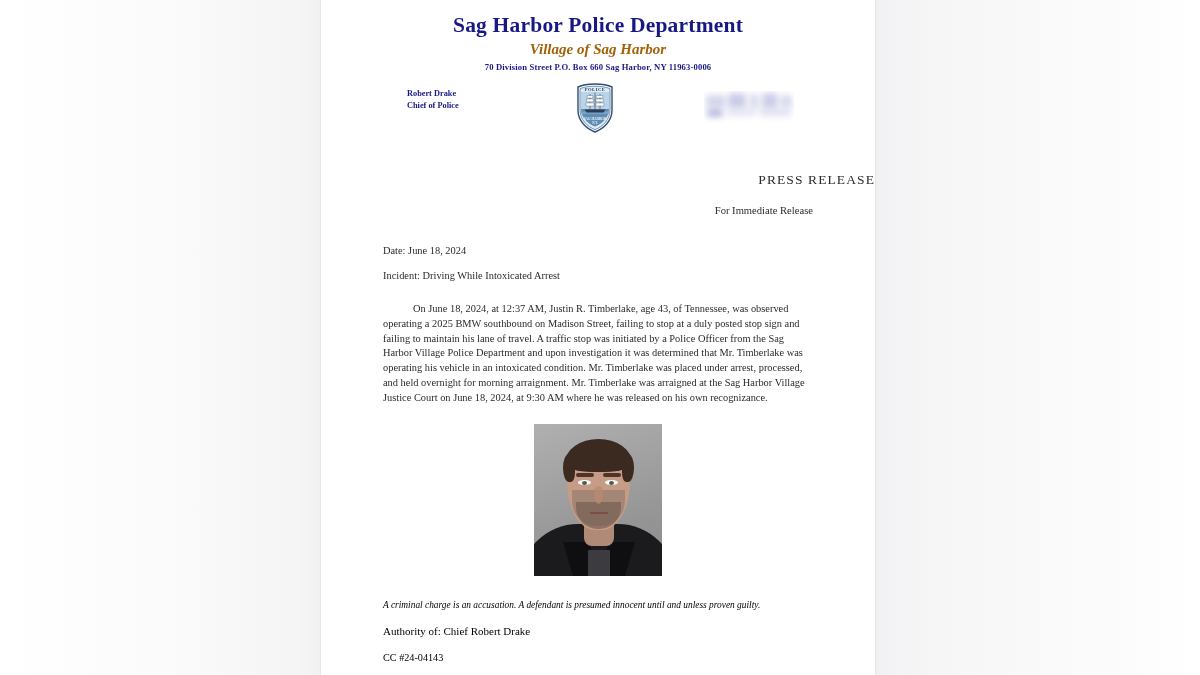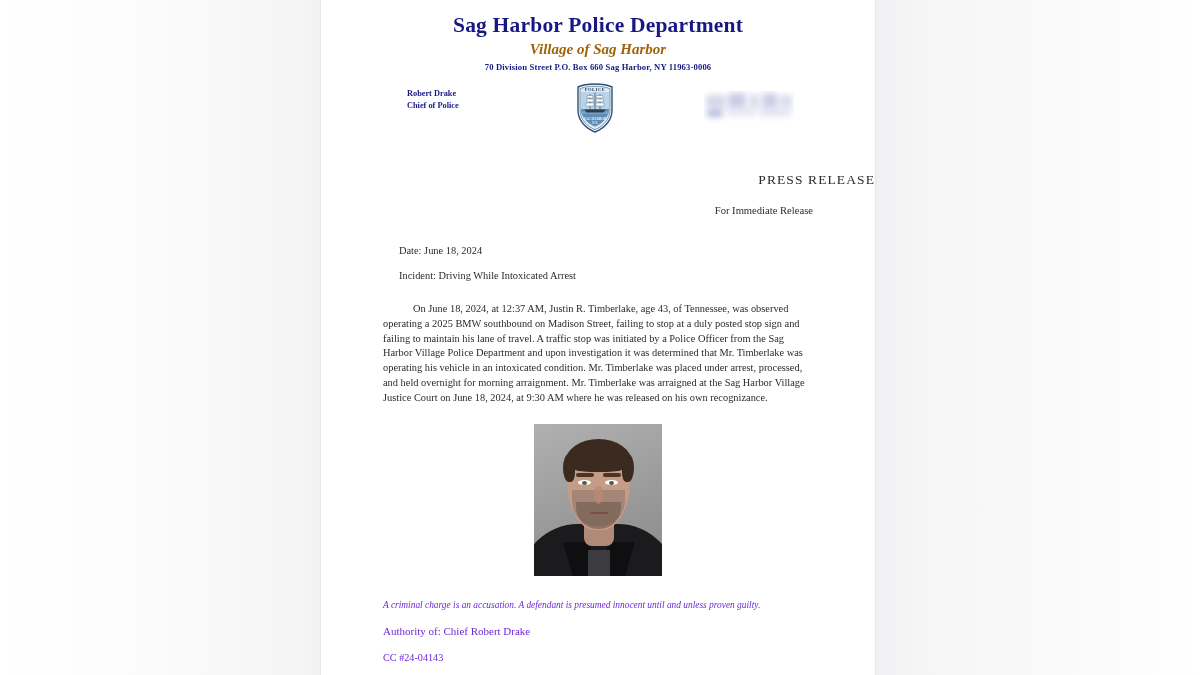--- a/index.html
+++ b/index.html
@@ -162,21 +162,21 @@
     padding-right: 62px;
   }
 
   .meta {
     margin-top: 29px;
     padding-left: 62px;
     font-family: "Liberation Serif", serif;
     font-size: 10.4px;
     color: #2b2b2b;
   }
-  .meta .line { margin-bottom: 14px; margin-left: 16px; }
+  .meta .line { margin-bottom: 14px; }
 
   .body-copy {
     margin-top: 21px;
     padding: 0 63px 0 62px;
     font-family: "Liberation Serif", serif;
     font-size: 10.4px;
     line-height: 1.42;
     color: #2b2b2b;
     text-align: left;
     text-indent: 30px;
@@ -348,21 +348,21 @@
     width: 22px;
     height: 26px;
     background: #3b3b40;
   }
 
   
   .footer {
     margin-top: 24px;
     padding-left: 62px;
     font-family: "Liberation Serif", serif;
-    color: #6d28d9;
+    color: #000000;
   }
   .disclaimer {
     font-style: italic;
     font-size: 9.4px;
     margin-bottom: 15px;
   }
   .authority {
     font-size: 11px;
     margin-bottom: 15px;
   }

